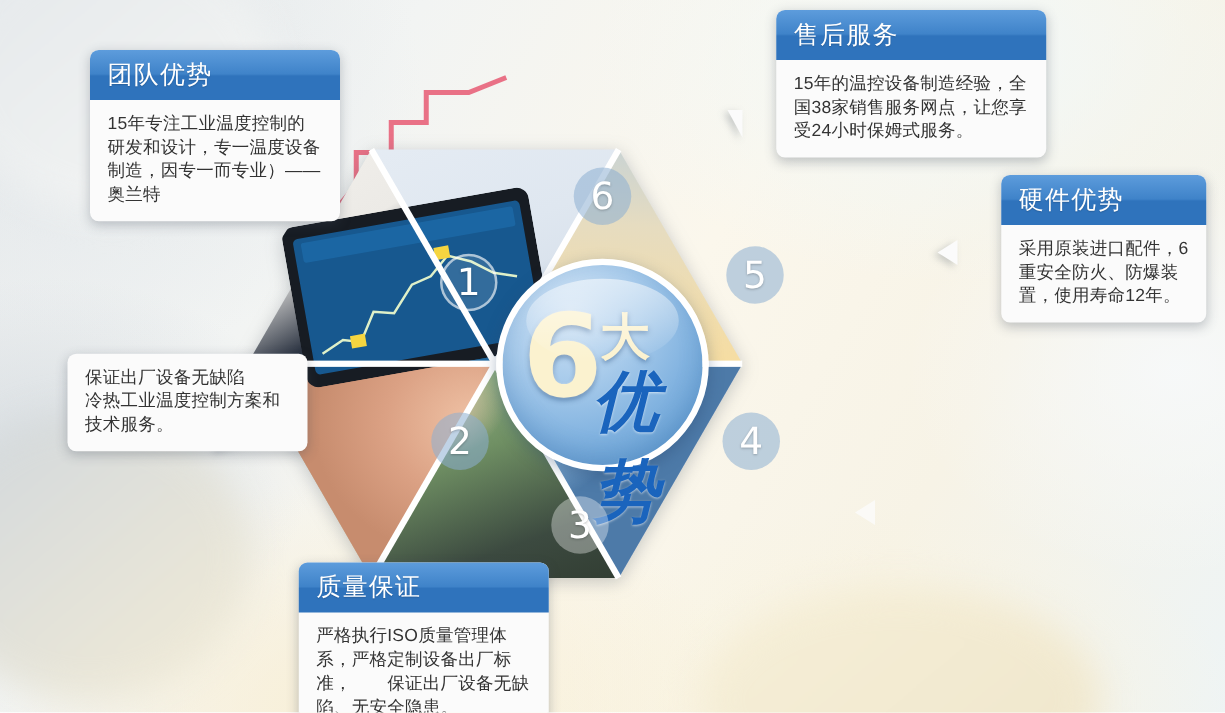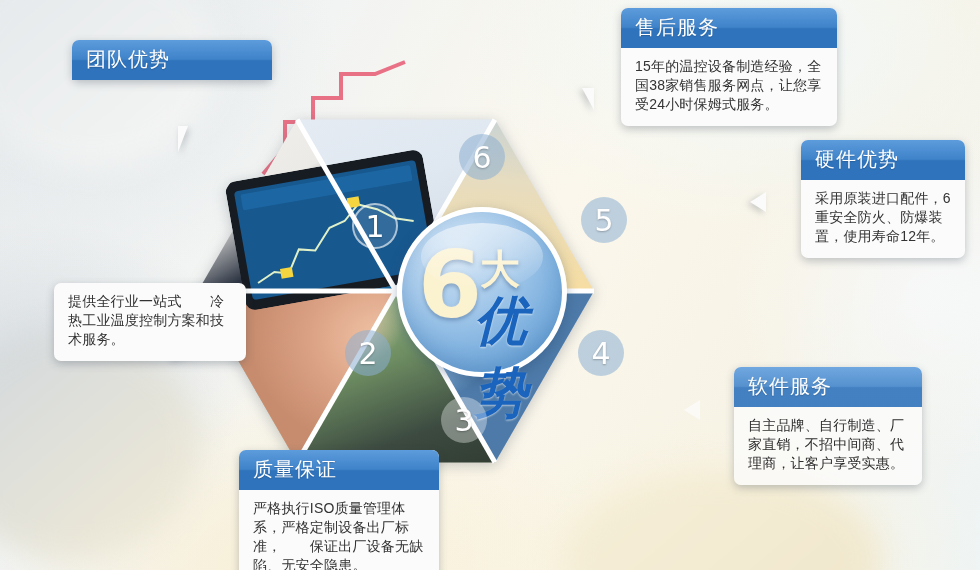--- a/index.html
+++ b/index.html
@@ -251,25 +251,26 @@
   <div class="badge fill-b" style="left:581px; top:197px;">
     <span>5</span>
     </div>
   <div class="badge fill-b" style="left:459px; top:134px;">
     <span>6</span>
     </div>
 
   <div class="tail tail-team"></div>
   <div class="card" id="card-team">
     <div class="hd">团队优势</div>
+    <div class="bd">15年专注工业温度控制的研发和设计，专一温度设备制造，因专一而专业）——奥兰特</div>
   </div>
 
   <div class="tail tail-tech"></div>
   <div class="card" id="card-tech">
-    <div class="bd">提供全行业一站式　　冷热工业温度控制方案和技术服务。</div>
+    <div class="bd">保证出厂设备无缺陷　　冷热工业温度控制方案和技术服务。</div>
   </div>
 
   <div class="tail tail-qual"></div>
   <div class="card" id="card-quality">
     <div class="hd">质量保证</div>
     <div class="bd">严格执行ISO质量管理体系，严格定制设备出厂标准，　　保证出厂设备无缺陷、无安全隐患。</div>
   </div>
 
   <div class="tail tail-after"></div>
   <div class="card" id="card-after">
@@ -277,18 +278,14 @@
     <div class="bd">15年的温控设备制造经验，全国38家销售服务网点，让您享受24小时保姆式服务。</div>
   </div>
 
   <div class="tail tail-hard"></div>
   <div class="card" id="card-hardware">
     <div class="hd">硬件优势</div>
     <div class="bd">采用原装进口配件，6重安全防火、防爆装置，使用寿命12年。</div>
   </div>
 
   <div class="tail tail-soft"></div>
-  <div class="card translucent" id="card-software">
-    <div class="hd">软件服务</div>
-    <div class="bd">自主品牌、自行制造、厂家直销，不招中间商、代理商，让客户享受实惠。</div>
-  </div>
 
 </div>
 
 </body></html>

